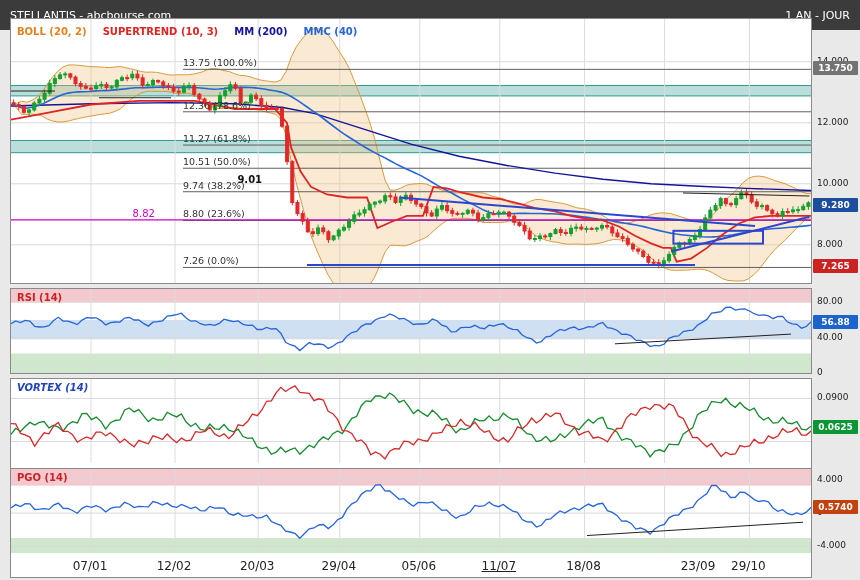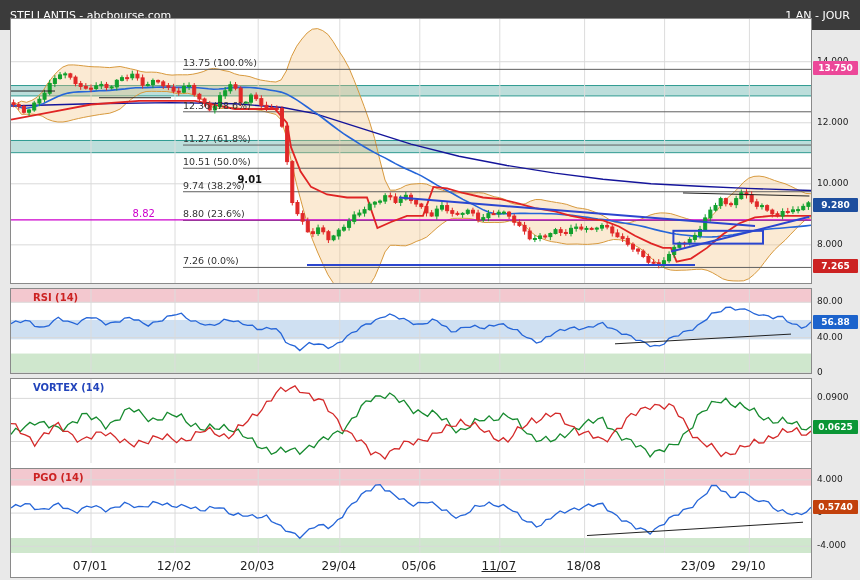--- a/index.html
+++ b/index.html
@@ -5,25 +5,25 @@
   html,body{margin:0;padding:0;background:#6f6f6f;}
   .screen{position:relative;width:860px;height:580px;background:#e9e9e9;
           font-family:"DejaVu Sans","Liberation Sans",sans-serif;overflow:hidden;}
   .topbar{position:absolute;left:0;top:0;width:100%;height:30px;background:#3b3b3b;
           color:#fff;font-size:11px;display:flex;justify-content:space-between;
           align-items:center;padding:0 10px;box-sizing:border-box;}
   .panel{position:absolute;left:10px;width:802px;background:#fff;
          border:1px solid #8a8a8a;box-sizing:border-box;}
   #p-main{top:18px;height:266px;}
   #p-rsi{top:288px;height:86px;}
-  #p-vortex{top:378px;height:108px;}
+  #p-vortex{top:378px;height:108px;font-style:italic;}
   #p-pgo{top:468px;height:110px;}
   .plot{position:absolute;left:0;top:0;right:0;bottom:0;}
   .plot svg{display:block;}
-  .panel-label{position:absolute;left:22px;top:3px;font-size:10px;font-weight:bold;z-index:5;}
+  .panel-label{position:absolute;left:6px;top:3px;font-size:10px;font-weight:bold;z-index:5;}
   .legend{position:absolute;left:6px;top:7px;display:flex;gap:16px;font-size:10px;
           font-weight:bold;z-index:5;}
   .raxis{position:absolute;left:812px;top:0;width:48px;height:580px;z-index:6;}
   .tick{position:absolute;left:5px;font-size:9px;color:#222;white-space:nowrap;}
   .badge{position:absolute;left:1px;width:45px;height:14px;color:#fff;font-size:9px;
          font-weight:bold;text-align:center;line-height:14px;border-radius:1px;}
   .xaxis{position:absolute;left:10px;top:557px;width:802px;height:20px;}
   .xdate{position:absolute;top:2px;font-size:12px;color:#222;transform:translateX(-50%);}
   svg text{font-family:"DejaVu Sans","Liberation Sans",sans-serif;}
 </style>
@@ -393,20 +393,26 @@
           <text x="226.39999999999998" y="164.19884393063586" font-size="10" font-weight="bold" fill="#111">9.01</text>
           <line x1="0" y1="72.02774566473991" x2="44" y2="72.02774566473991" stroke="#222222" stroke-width="1"></line>
           <line x1="88" y1="78.7421965317919" x2="160" y2="78.7421965317919" stroke="#222222" stroke-width="1"></line>
           <line x1="388" y1="178.54335260115607" x2="744" y2="206.92716763005782" stroke="#2b46cf" stroke-width="2"></line>
           <line x1="296" y1="245.99306358381503" x2="684" y2="245.99306358381503" stroke="#2b46cf" stroke-width="2"></line>
           <line x1="660" y1="232.56416184971098" x2="798.4" y2="197.77109826589594" stroke="#2b46cf" stroke-width="2"></line>
           <line x1="672" y1="173.96531791907518" x2="798.4" y2="177.01734104046244" stroke="#222222" stroke-width="1"></line>
           <rect x="662.4" y="211.81040462427742" width="89.60000000000002" height="12.818497109826666" fill="none" stroke="#2b46cf" stroke-width="2"></rect>
         </svg>
       </div>
+    <div class="legend">
+      <span style="color: rgb(224, 130, 30);">BOLL (20, 2)</span>
+      <span style="color: rgb(224, 36, 36);">SUPERTREND (10, 3)</span>
+      <span style="color: rgb(20, 20, 154);">MM (200)</span>
+      <span style="color: rgb(37, 101, 216);">MMC (40)</span>
+    </div>
   </div>
 
   <div class="panel" id="p-rsi">
     <div class="plot">
         <svg width="800" height="84">
           <rect x="0" y="0" width="800" height="13.26315789473685" fill="#f3c8cf"></rect>
           <rect x="0" y="30.947368421052637" width="800" height="19.45263157894736" fill="#cfe0f2"></rect>
           <rect x="0" y="64.54736842105262" width="800" height="19.452631578947376" fill="#cfe7cd"></rect>
           <line x1="80" y1="0" x2="80" y2="84" stroke="#dcdcdc"></line>
           <line x1="164" y1="0" x2="164" y2="84" stroke="#dcdcdc"></line>
@@ -470,21 +476,21 @@
         </svg>
       </div>
     <span class="panel-label" style="color: rgb(204, 34, 34);">PGO (14)</span>
   </div>
 
   <div class="raxis">
       <div class="tick" style="top: 55.7283px;">14.000</div>
       <div class="tick" style="top: 116.769px;">12.000</div>
       <div class="tick" style="top: 177.809px;">10.000</div>
       <div class="tick" style="top: 238.85px;">8.000</div>
-      <div class="badge" style="top: 61.3584px; background: #ec4899;">13.750</div>
+      <div class="badge" style="top: 61.3584px; background: #737373;">13.750</div>
       <div class="badge" style="top: 197.784px; background: rgb(29, 78, 158);">9.280</div>
       <div class="badge" style="top: 259.282px; background: rgb(204, 34, 34);">7.265</div>
       <div class="tick" style="top: 296.263px;">80.00</div>
       <div class="tick" style="top: 331.632px;">40.00</div>
       <div class="tick" style="top: 367px;">0</div>
       <div class="badge" style="top: 314.706px; background: rgb(28, 99, 204);">56.88</div>
       <div class="tick" style="top: 392.385px;">0.0900</div>
       <div class="badge" style="top: 420px; background: rgb(11, 150, 54);">0.0625</div>
       <div class="tick" style="top: 473.812px;">4.000</div>
       <div class="tick" style="top: 507.079px;">0</div>

